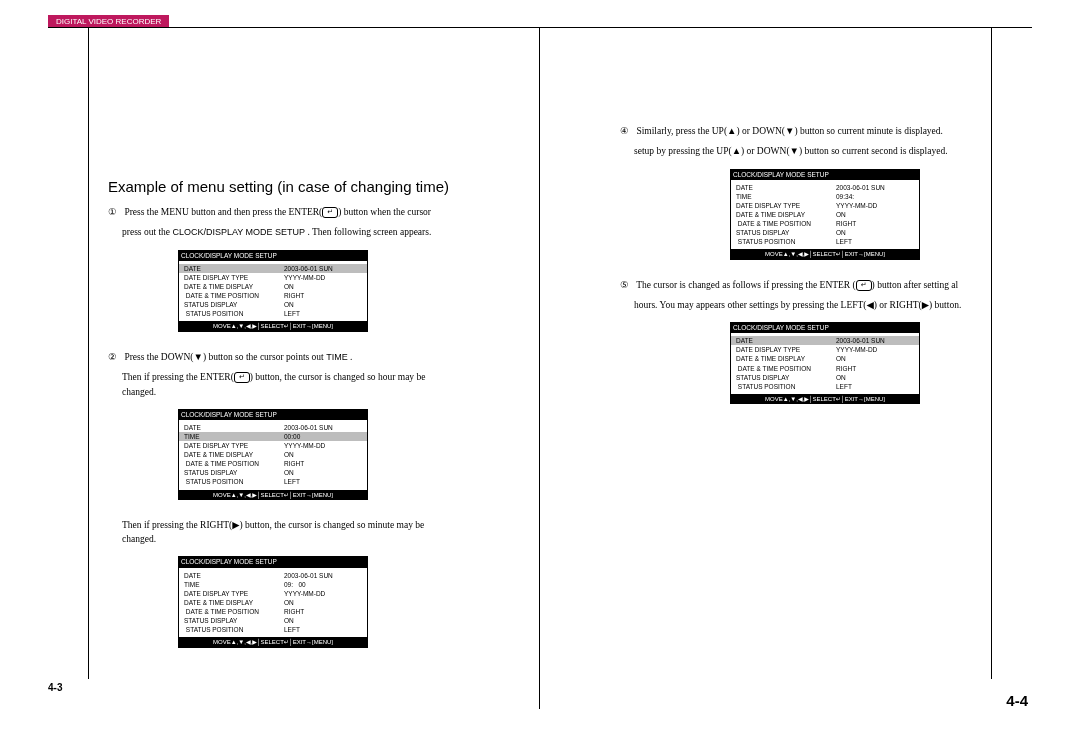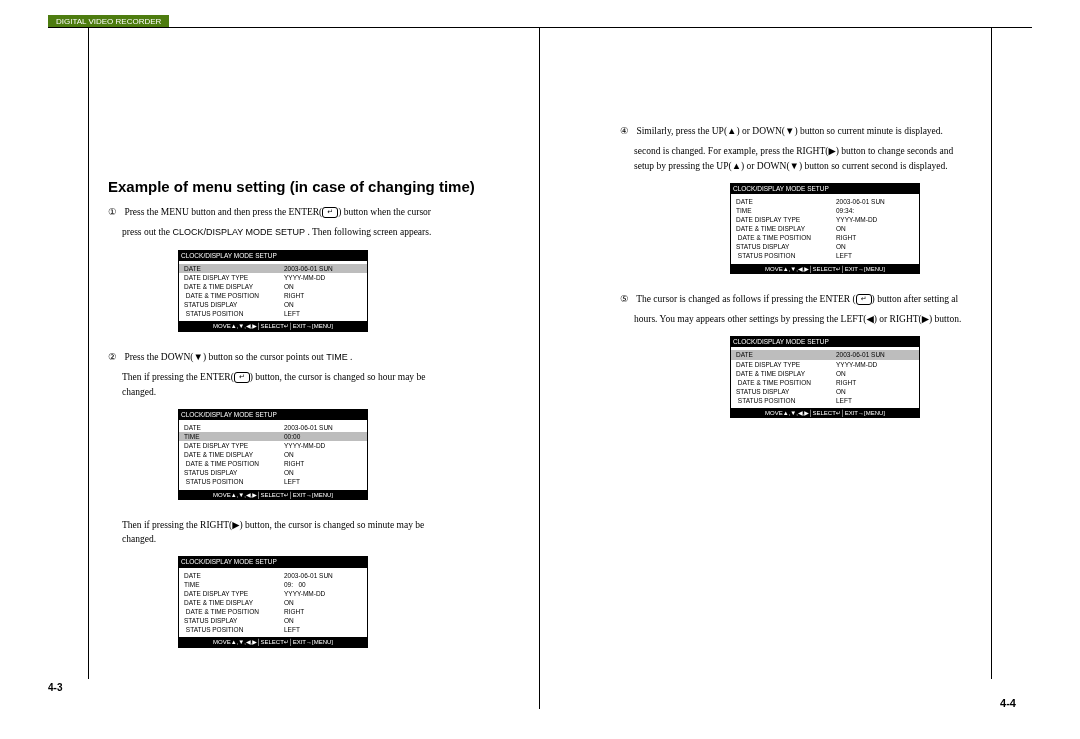--- a/index.html
+++ b/index.html
@@ -10,21 +10,21 @@
     font-size: 10px;
     color: #000;
     width: 1080px;
     height: 739px;
     position: relative;
   }
   .header-bar {
     position: absolute;
     top: 15px;
     left: 48px;
-    background: #4d7c0f;
+    background: #be185d;
     color: #fff;
     font-size: 8px;
     padding: 2px 8px;
     font-family: Arial, sans-serif;
   }
   .spread {
     position: absolute;
     top: 27px;
     left: 48px;
     right: 48px;
@@ -44,21 +44,21 @@
     position: absolute;
     top: 0;
     bottom: 30px;
     width: 1px;
     background: #000;
   }
   .page-left .vline { left: 40px; }
   .page-right .vline { right: 40px; }
   h1.section-title {
     font-family: Arial, sans-serif;
-    font-weight: bold;
+    font-weight: normal;
     font-size: 15px;
     margin: 110px 0 10px 0;
   }
   .step {
     margin: 8px 0 6px 0;
     line-height: 1.5;
     font-size: 9.5px;
   }
   .step .num {
     display: inline-block;
@@ -114,25 +114,25 @@
   .pagenum-left {
     position: absolute;
     left: 0;
     bottom: 16px;
     font-family: Arial, sans-serif;
     font-weight: bold;
     font-size: 10px;
   }
   .pagenum-right {
     position: absolute;
-    right: 16px;
+    right: 4px;
     bottom: 0;
     font-family: Arial, sans-serif;
     font-weight: bold;
-    font-size: 11px;
+    font-size: 15px;
   }
   .page-right .first-step { margin-top: 56px; }
   .right-screens .screen-box { margin-left: 110px; }
 </style>
 </head>
 <body>
 
 <div class="header-bar">DIGITAL VIDEO RECORDER</div>
 
 <div class="spread">
@@ -207,21 +207,20 @@
     <div class="pagenum-left">4-3</div>
   </div>
 
   <div class="page page-right right-screens">
     <div class="vline"></div>
 
     <div class="step first-step">
       <span class="num">④</span>
       <span>Similarly, press the UP(▲) or DOWN(▼) button so current minute is displayed.</span>
     </div>
-    <div class="step-cont">second is changed. For example, press the RIGHT(▶) button to change seconds and</div>
     <div class="step-cont">setup by pressing the UP(▲) or DOWN(▼) button so current second is displayed.</div>
 
     <div id="screen-r-0" class="screen-box">
         <div class="screen-title">CLOCK/DISPLAY MODE SETUP</div>
         <div class="screen-body">
           <div class="screen-row"><span class="lbl">DATE</span><span class="val">2003-06-01 SUN</span></div>
           <div class="screen-row"><span class="lbl">TIME</span><span class="val">09:34:</span></div>
           <div class="screen-row"><span class="lbl">DATE DISPLAY TYPE</span><span class="val">YYYY-MM-DD</span></div>
           <div class="screen-row"><span class="lbl">DATE &amp; TIME DISPLAY</span><span class="val">ON</span></div>
           <div class="screen-row"><span class="lbl"> DATE &amp; TIME POSITION</span><span class="val">RIGHT</span></div>

